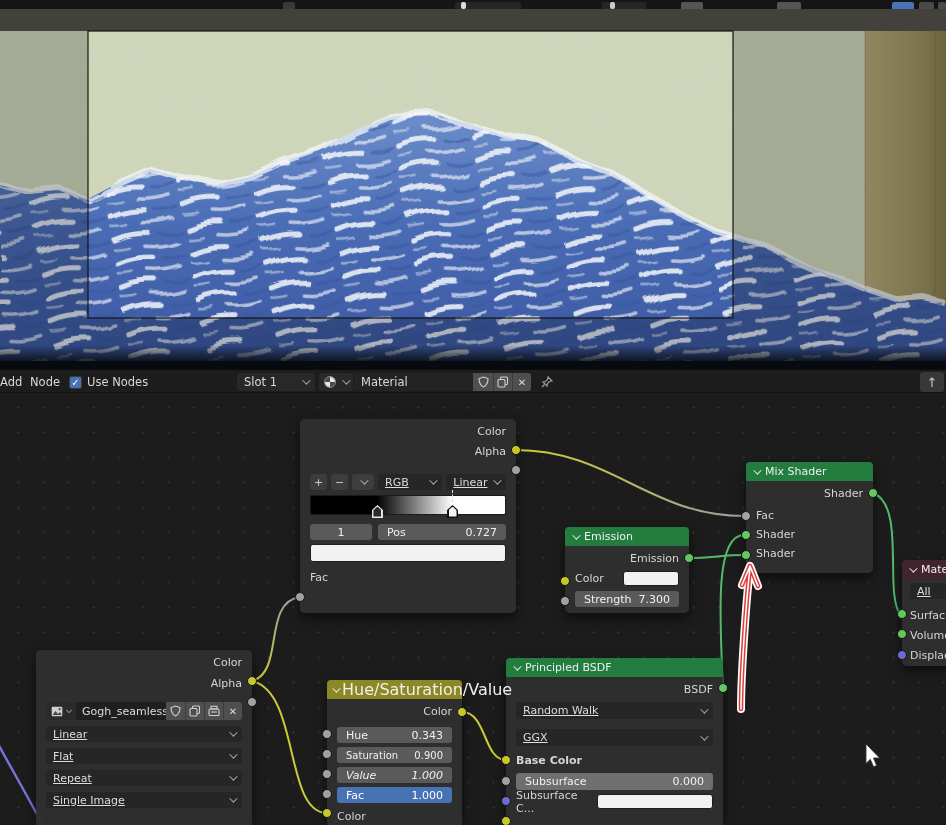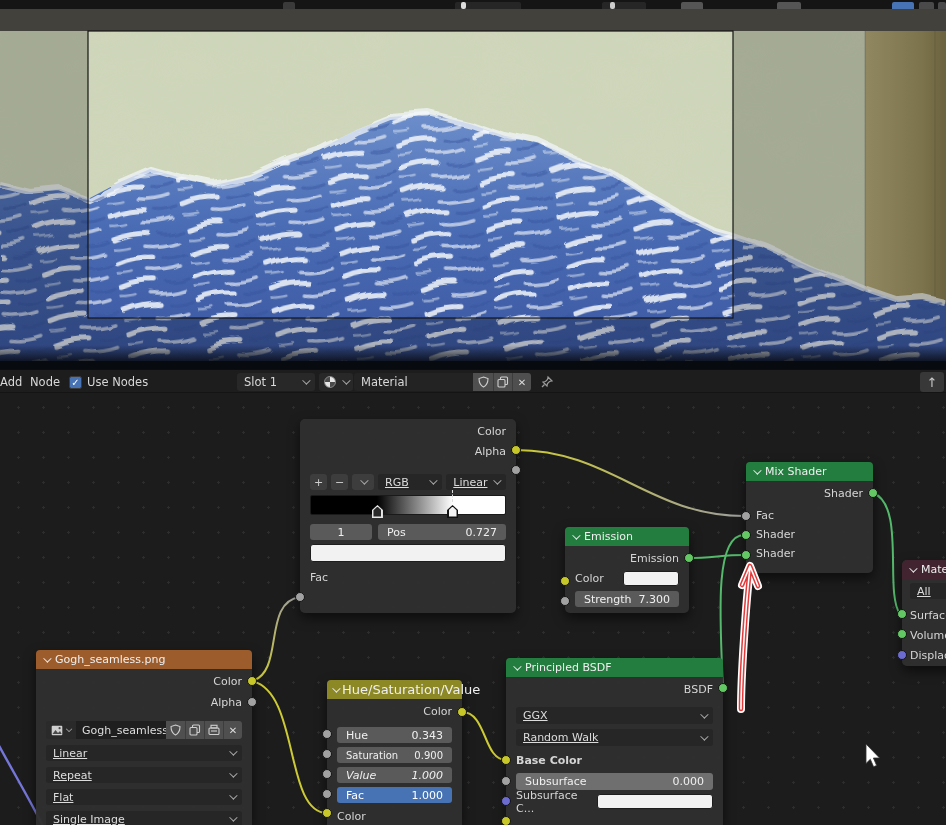--- a/index.html
+++ b/index.html
@@ -348,29 +348,29 @@
 <div class="socket sw-purple" style="left:897px;top:650px;z-index:12;"></div>
 
 <div class="node" style="left:506px;top:658px;width:217px;height:167px;border-radius:5px 5px 0 0;">
   <div class="nhead" style="background:#237d3f;">
     <span class="chev w"></span>
     <span>Principled BSDF</span>
   </div>
   <div class="outrow" style="margin-top:4px;">
         <span>BSDF</span>
       </div>
+  <div class="rowpad" style="margin-top:5px;">
+    <div class="dd" style="height:17px;">
+      <span>Random Walk</span>
+      <span class="chev"></span>
+    </div>
+  </div>
   <div class="rowpad" style="margin-top:10px;">
     <div class="dd" style="height:17px;">
       <span>GGX</span>
-      <span class="chev"></span>
-    </div>
-  </div>
-  <div class="rowpad" style="margin-top:5px;">
-    <div class="dd" style="height:17px;">
-      <span>Random Walk</span>
       <span class="chev"></span>
     </div>
   </div>
   <div class="inrow" style="margin-top:7px;height:15px;font-weight:bold;">
         <span>Base Color</span>
       </div>
   <div class="rowpad" style="margin-top:5px;">
     <div class="fld" style="height:17px;background:#6f6f6f;">
       <span>Subsurface</span>
       <span>0.000</span>
@@ -383,21 +383,21 @@
   <div class="socket sock-r sw-green" style="top:25px;"></div>
   <div class="socket sock-l sw-yellow" style="top:97px;"></div>
   <div class="socket sock-l sw-gray" style="top:118px;"></div>
   <div class="socket sock-l sw-purple" style="top:138px;"></div>
   <div class="socket sock-l sw-yellow" style="top:158px;"></div>
 </div>
 
 <div class="node" style="left:327px;top:680px;width:135px;height:145px;border-radius:5px 5px 0 0;">
   <div class="nhead" style="background:#8c8825;white-space:nowrap;padding:0 5px;gap:4px;">
     <span class="chev w"></span>
-    <span style="font-size:13px;">Hue/Saturation/Value</span>
+    <span style="font-size:16px;">Hue/Saturation/Value</span>
   </div>
   <div class="outrow" style="margin-top:4px;">
         <span>Color</span>
       </div>
   <div class="rowpad" style="margin-top:8px;">
     <div class="fld">
       <span>Hue</span>
       <span>0.343</span>
     </div>
   </div>
@@ -424,24 +424,20 @@
       </div>
   <div class="socket sock-r sw-yellow" style="top:27px;"></div>
   <div class="socket sock-l sw-gray" style="top:49px;"></div>
   <div class="socket sock-l sw-gray" style="top:69px;"></div>
   <div class="socket sock-l sw-gray" style="top:89px;"></div>
   <div class="socket sock-l sw-gray" style="top:109px;"></div>
   <div class="socket sock-l sw-yellow" style="top:128px;"></div>
 </div>
 
 <div class="node" style="left:36px;top:650px;width:216px;height:175px;border-radius:5px 5px 0 0;">
-  <div class="nhead" style="background:#9d5c2b;">
-    <span class="chev w"></span>
-    <span>Gogh_seamless.png</span>
-  </div>
   <div class="outrow" style="margin-top:4px;">
         <span>Color</span>
       </div>
   <div class="outrow" style="margin-top:5px;">
         <span>Alpha</span>
       </div>
   <div class="rowpad" style="margin-top:11px;display:flex;align-items:center;">
     <div style="height:18px;width:30px;background:#2a2a2a;border-radius:3px 0 0 3px;display:flex;align-items:center;justify-content:center;gap:2px;">
       <svg class="icon-svg" width="12" height="11" viewBox="0 0 12 11">
         <rect x="0.7" y="0.7" width="10.6" height="9.6" rx="1" fill="#cfcfcf"></rect>
@@ -476,27 +472,27 @@
     </div>
   </div>
   <div class="rowpad" style="margin-top:6px;">
     <div class="dd">
       <span>Linear</span>
       <span class="chev"></span>
     </div>
   </div>
   <div class="rowpad" style="margin-top:6px;">
     <div class="dd">
-      <span>Repeat</span>
+      <span>Flat</span>
       <span class="chev"></span>
     </div>
   </div>
   <div class="rowpad" style="margin-top:6px;">
     <div class="dd">
-      <span>Flat</span>
+      <span>Repeat</span>
       <span class="chev"></span>
     </div>
   </div>
   <div class="rowpad" style="margin-top:6px;">
     <div class="dd">
       <span>Single Image</span>
       <span class="chev"></span>
     </div>
   </div>
   <div class="socket sock-r sw-yellow" style="top:26px;"></div>

